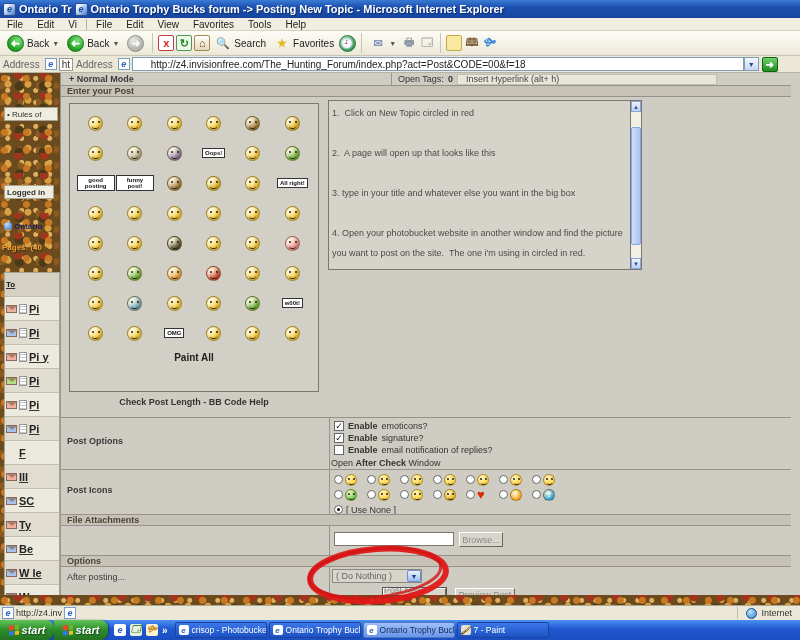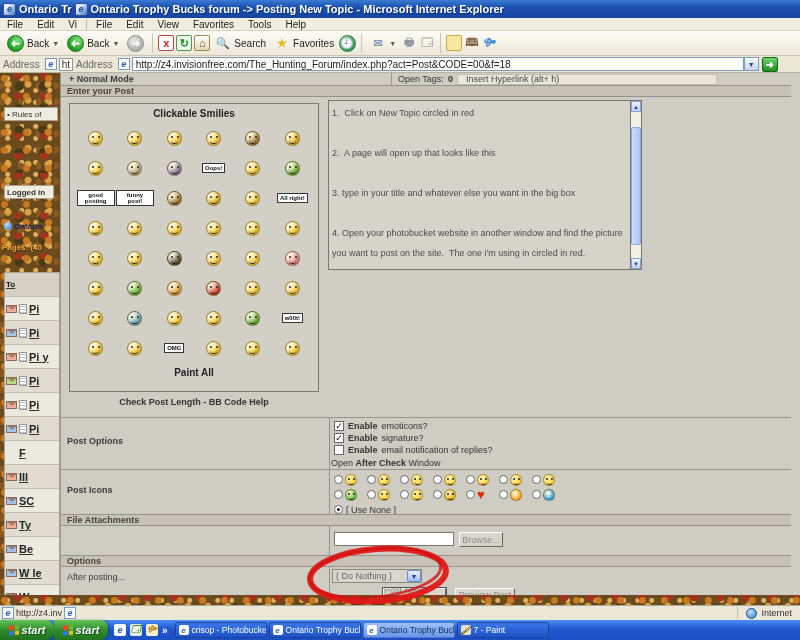--- a/index.html
+++ b/index.html
@@ -36,21 +36,21 @@
   .toolbar .sep { width:1px; height:20px; background:#c9c5b2; margin:0 3px; }
 
   
   .addressbar { position:absolute; left:0; top:56px; width:800px; height:17px; background:#ece8d8;
     border-bottom:1px solid #b8b4a2; display:flex; align-items:center; font-size:10px; color:#555; }
   .addr-label { padding:0 3px; color:#666; }
   .page-ico { width:12px; height:12px; background:#fff; border:1px solid #7a9cc8; display:inline-flex;
     align-items:center; justify-content:center; color:#2a62b8; font-size:9px; font-style:italic; font-weight:bold; margin:0 2px; flex:0 0 auto; }
   .addr-frag { background:#fff; border:1px solid #9a978e; height:13px; padding:0 2px; color:#333; display:flex; align-items:center; }
   .addr-input { flex:0 0 auto; width:612px; height:14px; background:#fff; border:1px solid #7f9db9;
-    display:flex; align-items:center; padding:0 3px; color:#222; white-space:nowrap; overflow:hidden; }
+    display:flex; align-items:center; padding:0 18px; color:#222; white-space:nowrap; overflow:hidden; }
   .addr-dd { width:15px; height:14px; background:linear-gradient(#f6f9ff,#c6d6f0); border:1px solid #7f9db9;
     display:flex; align-items:center; justify-content:center; font-size:7px; color:#2a4a8a; }
   .go-btn { width:16px; height:15px; margin-left:3px; background:linear-gradient(#6fd06f,#1e8e1e);
     border:1px solid #116611; border-radius:2px; color:#fff; display:flex; align-items:center; justify-content:center; font-size:10px; font-weight:bold; }
 
   
   .page { position:absolute; left:0; top:73px; width:800px; height:532px; background:#cfccc3; overflow:hidden; }
 
   .camo { background-color:#6b4a1e; background-image:
     radial-gradient(circle at 20% 30%, #c87820 0 3px, transparent 4px),
@@ -343,21 +343,20 @@
           <span class="b">0</span>
           <span class="hl-box">Insert Hyperlink (alt+ h)</span>
         </span>
       </div>
 
       <div class="hdrbar" style="top:12px;">
         <span>Enter your Post</span>
       </div>
 
       <div class="smilies-box">
-        <div class="smilies-title">Clickable Smilies</div>
         <div class="sm-grid" id="smilies-grid">
             <div class="sm-row">
               <div class="sm-cell">
                 <span class="sm" style="background: radial-gradient(circle at 35% 30%, rgb(255, 246, 200), rgb(255, 210, 62) 70%);"></span>
               </div>
               <div class="sm-cell">
                 <span class="sm" style="background: radial-gradient(circle at 35% 30%, rgb(255, 246, 200), rgb(255, 210, 62) 70%);"></span>
               </div>
               <div class="sm-cell">
                 <span class="sm" style="background: radial-gradient(circle at 35% 30%, rgb(255, 246, 200), rgb(255, 210, 62) 70%);"></span>

